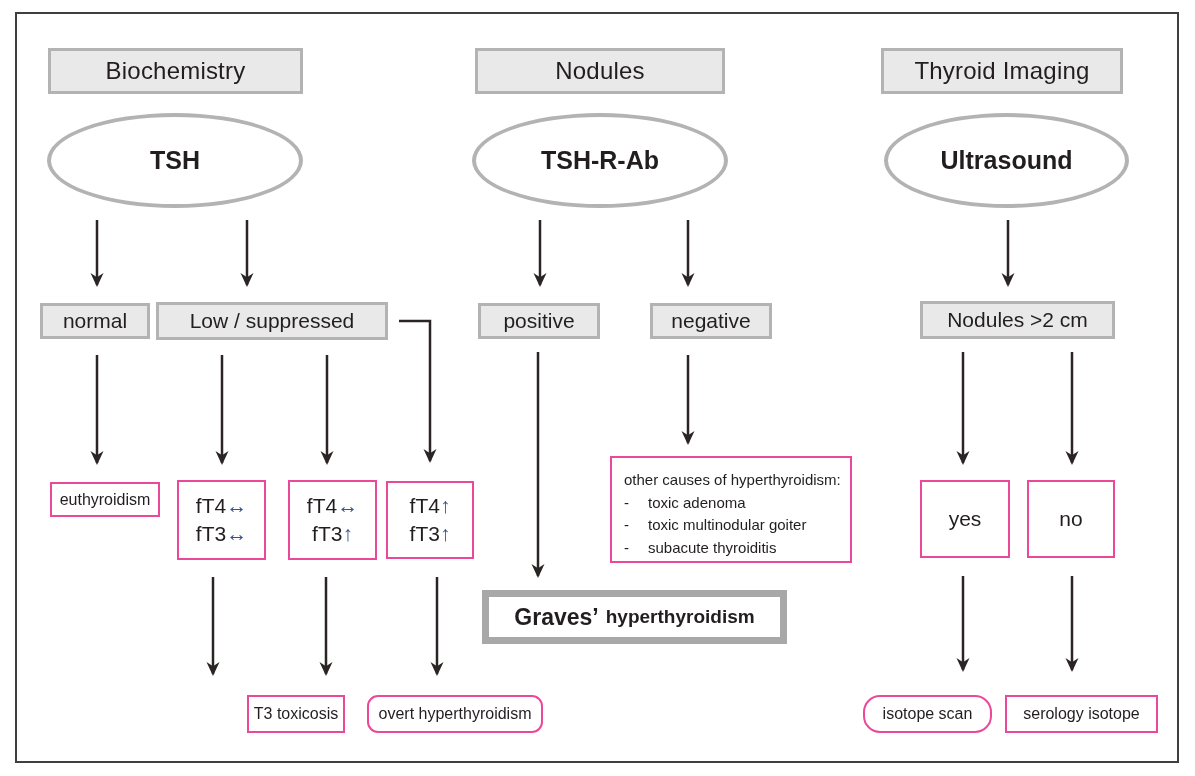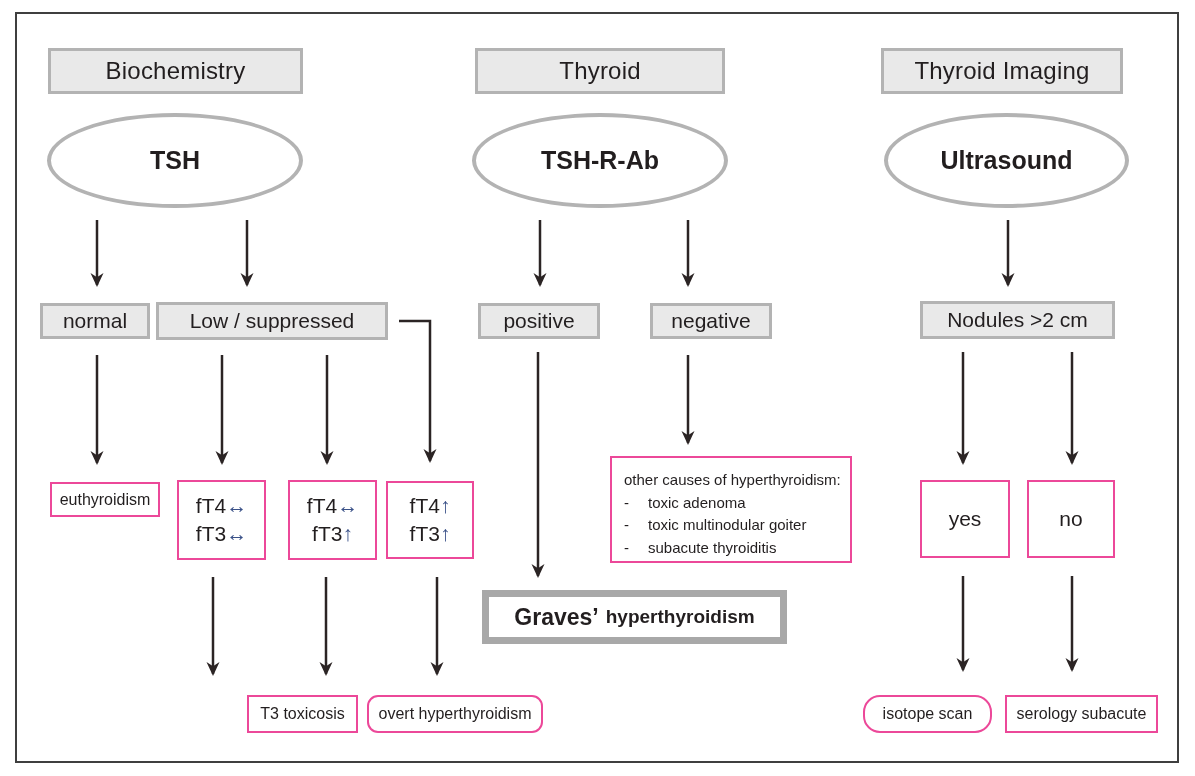--- a/index.html
+++ b/index.html
@@ -65,21 +65,21 @@
       <line x1="437" y1="577" x2="437" y2="674" marker-end="url(#ah)"></line>
       <line x1="963" y1="576" x2="963" y2="670" marker-end="url(#ah)"></line>
       <line x1="1072" y1="576" x2="1072" y2="670" marker-end="url(#ah)"></line>
     </g>
   </svg>
 
   <div class="box hdr" style="left:48px;top:48px;width:255px;height:46px;">
     <span>Biochemistry</span>
   </div>
   <div class="box hdr" style="left:475px;top:48px;width:250px;height:46px;">
-    <span>Thyroid</span>
+    <span>Nodules</span>
   </div>
   <div class="box hdr" style="left:881px;top:48px;width:242px;height:46px;">
     <span>Thyroid Imaging</span>
   </div>
 
   <div class="box ell" style="left:47px;top:113px;width:256px;height:95px;">
     <span>TSH</span>
   </div>
   <div class="box ell" style="left:472px;top:113px;width:256px;height:95px;">
     <span>TSH-R-Ab</span>
@@ -143,25 +143,25 @@
   </div>
   <div class="box wbox ft" style="left:1027px;top:480px;width:88px;height:78px;">
     <span>no</span>
   </div>
 
   <div class="box graves" style="left:482px;top:590px;width:305px;height:54px;">
     <span class="big">Graves’</span>
     <span class="rest">hyperthyroidism</span>
   </div>
 
-  <div class="box wbox small" style="left:247px;top:695px;width:111px;height:38px;text-align:right;">
+  <div class="box wbox small" style="left:247px;top:695px;width:98px;height:38px;text-align:right;">
     <span>T3 toxicosis</span>
   </div>
   <div class="box wbox small" style="left:367px;top:695px;width:176px;height:38px;border-radius:11px;">
     <span>overt hyperthyroidism</span>
   </div>
   <div class="box wbox small" style="left:863px;top:695px;width:129px;height:38px;border-radius:17px;">
     <span>isotope scan</span>
   </div>
   <div class="box wbox small" style="left:1005px;top:695px;width:153px;height:38px;">
-    <span>serology subacute</span>
+    <span>serology isotope</span>
   </div>
 </div>
 
 </body></html>

